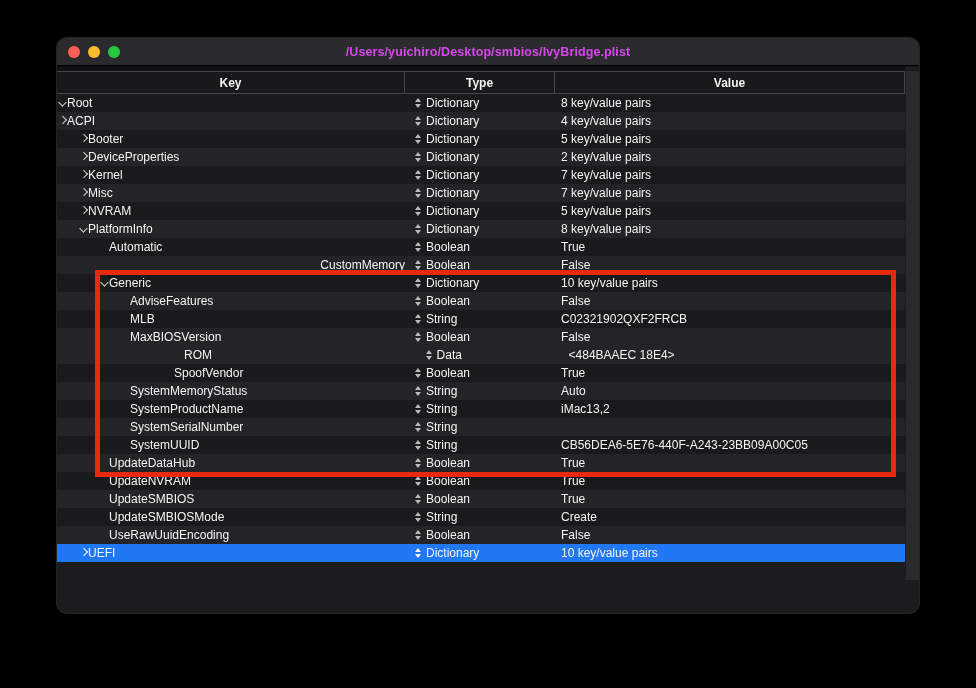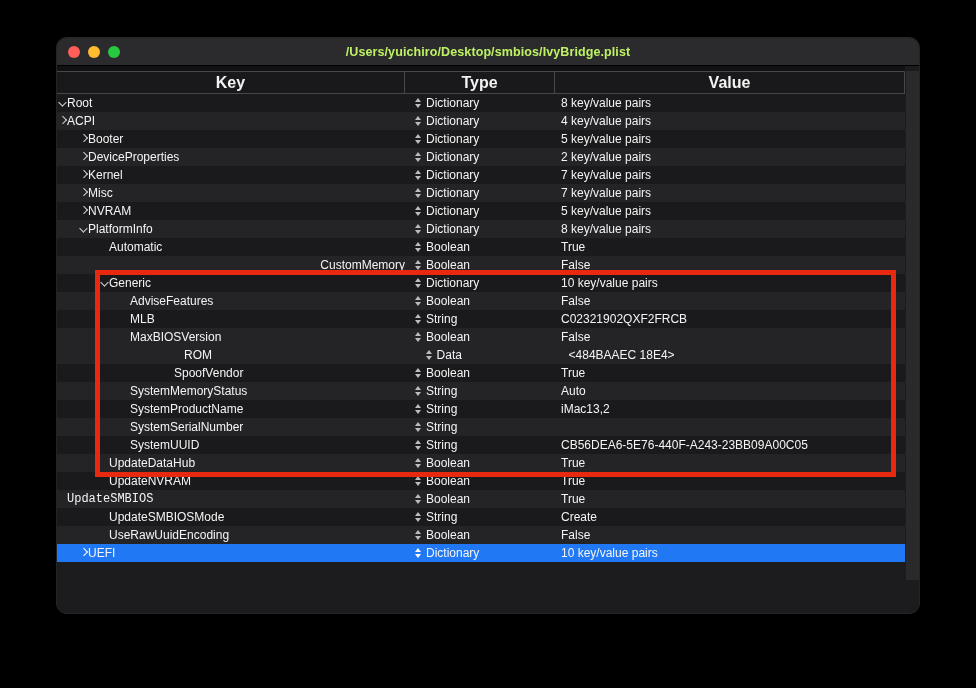--- a/index.html
+++ b/index.html
@@ -7,37 +7,37 @@
               font-family:"Liberation Sans","DejaVu Sans",sans-serif; }
   .canvas { position:relative; width:976px; height:688px; background:#000; }
 
   
   .window { position:absolute; left:57px; top:38px; width:862px; height:575px;
             background:#1c1c1e; border-radius:10px;
             box-shadow:0 0 0 1px rgba(255,255,255,0.14), 0 18px 40px rgba(0,0,0,0.7); }
   .titlebar { position:relative; height:28px; background:#2b2b2d;
               border-radius:10px 10px 0 0; border-bottom:1px solid #000;
               display:flex; align-items:center; justify-content:center; }
-  .titlebar .title { color:#bef264; font-size:12.5px; font-weight:bold; letter-spacing:.1px; }
+  .titlebar .title { color:#d946ef; font-size:12.5px; font-weight:bold; letter-spacing:.1px; }
   .traffic { position:absolute; left:11px; top:0; height:28px; display:flex; align-items:center; gap:8px; }
   .tl { width:12px; height:12px; border-radius:50%; }
   .tl.close { background:var(--traffic-close); }
   .tl.min   { background:var(--traffic-minimize); }
   .tl.zoom  { background:var(--traffic-zoom); }
 
   .content { position:absolute; top:28px; left:0; right:0; bottom:0;
              background:#1c1c1e; border-radius:0 0 10px 10px; overflow:hidden; }
   .header-gap { position:absolute; top:0; left:0; width:848px; height:5px; background:#111113; }
 
   
   .table-header { position:absolute; top:5px; left:0; width:848px; height:23px;
                   display:flex; background:#19191b;
                   border-top:1px solid #47474a; border-bottom:1px solid #47474a; }
   .th { display:flex; align-items:center; justify-content:center;
-        color:#f2f2f2; font-size:16px; font-weight:bold; }
+        color:#f2f2f2; font-size:12px; font-weight:bold; }
   .th.key   { width:348px; border-right:1px solid #47474a; }
   .th.type  { width:150px; border-right:1px solid #47474a; }
   .th.value { width:350px; border-right:1px solid #47474a; }
 
   .gutter { position:absolute; top:5px; right:0; width:13px; height:509px; background:#2a2a2c; }
 
   
   .rows { position:absolute; top:28px; left:0; width:848px; }
   .row { display:flex; height:18px; line-height:18px; font-size:12px; color:#f4f4f4; }
   .row.stripe-dark  { background:#1a1a1c; }
@@ -483,21 +483,21 @@
                 <i class="up"></i>
                 <i class="down"></i>
               </span>
       <span class="type-text">Boolean</span>
     </div>
     <div class="cell value-cell">
       <span class="value-text">True</span>
     </div>
   </div>
           <div class="row stripe-light">
-    <div class="cell key-cell" style=" font-family: Liberation Mono, monospace;">
+    <div class="cell key-cell" style="padding-left: 42px;">
       <span class="chev none">
                 <i></i>
               </span>
       <span class="key-text">UpdateSMBIOS</span>
     </div>
     <div class="cell type-cell">
       <span class="stepper">
                 <i class="up"></i>
                 <i class="down"></i>
               </span>

